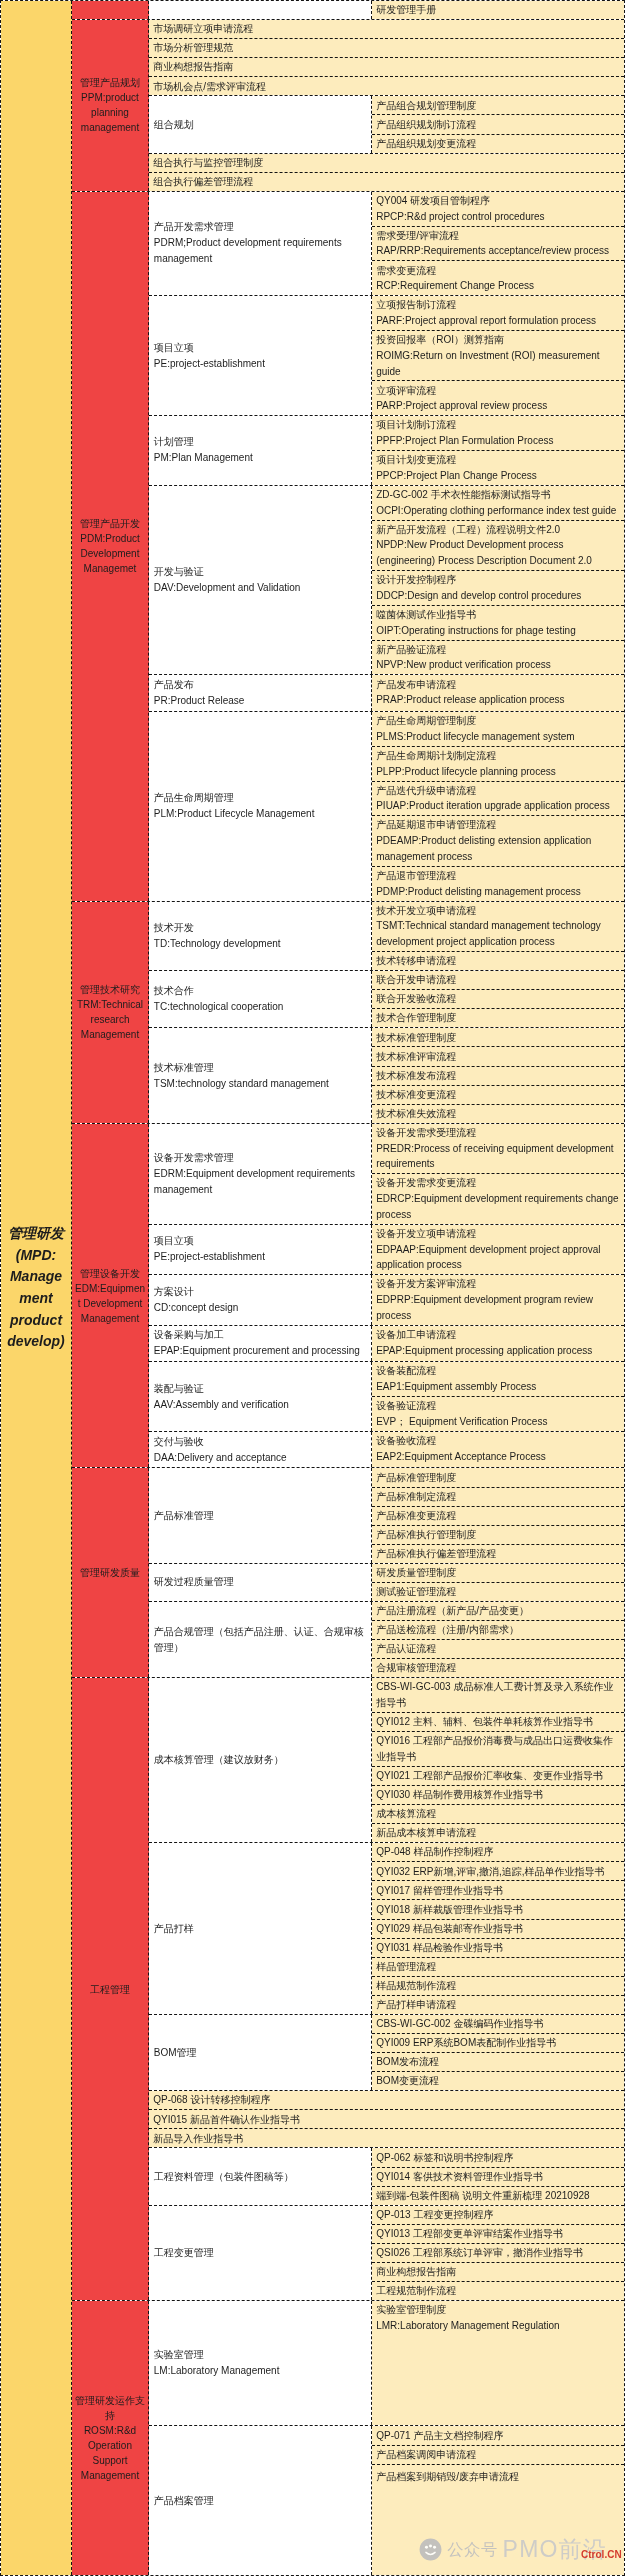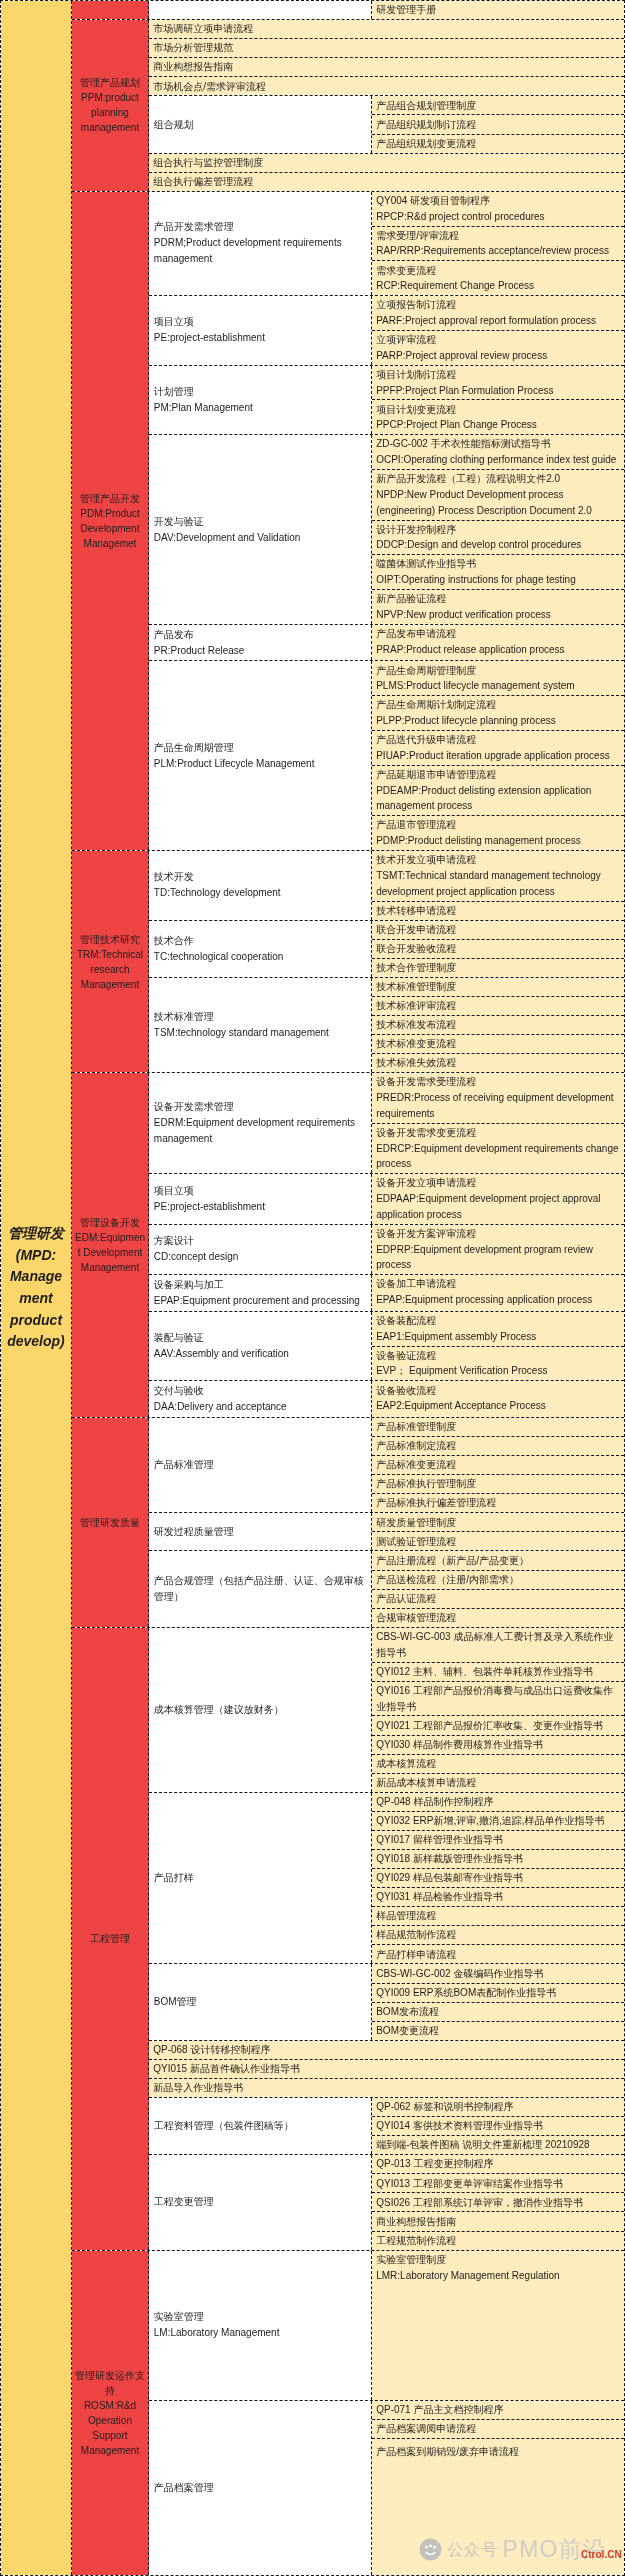--- a/index.html
+++ b/index.html
@@ -167,20 +167,22 @@
               <div class="cell item">需求变更流程
 RCP:Requirement Change Process</div>
             </div>
           </div>
           <div class="group">
             <div class="cell l3">项目立项
 PE:project-establishment</div>
             <div class="items">
               <div class="cell item">立项报告制订流程
 PARF:Project approval report formulation process</div>
+              <div class="cell item">投资回报率（ROI）测算指南
+ROIMG:Return on Investment (ROI) measurement guide</div>
               <div class="cell item">立项评审流程
 PARP:Project approval review process</div>
             </div>
           </div>
           <div class="group">
             <div class="cell l3">计划管理
 PM:Plan Management</div>
             <div class="items">
               <div class="cell item">项目计划制订流程
 PPFP:Project Plan Formulation Process</div>

